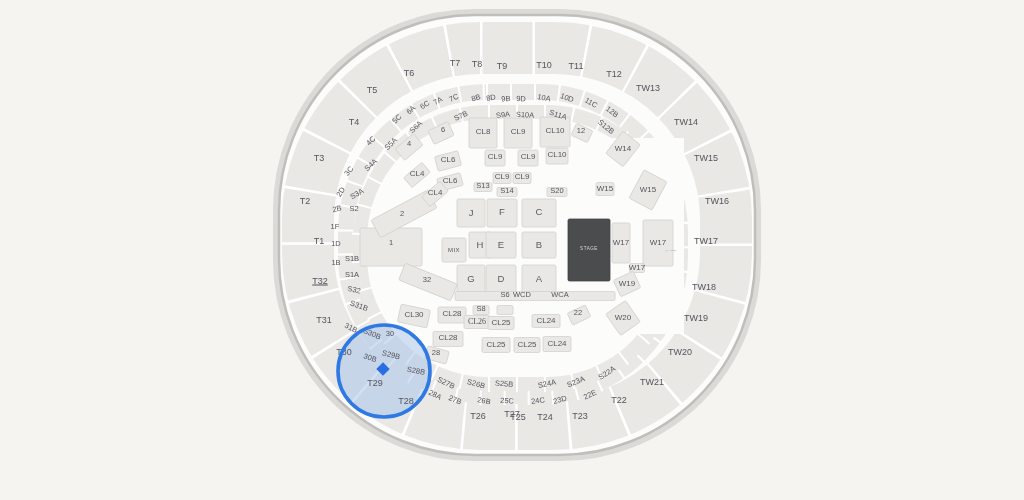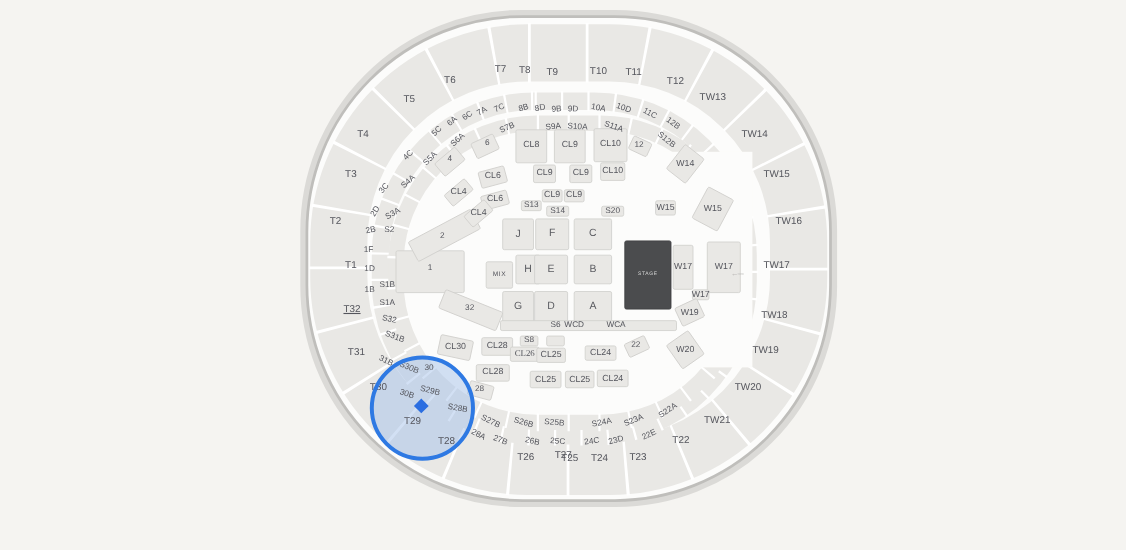--- a/index.html
+++ b/index.html
@@ -105,21 +105,21 @@
           <circle cx="384" cy="371" r="45"></circle>
         </clipPath>
         <circle cx="384" cy="371" r="46" class="hlfill"></circle>
         <rect x="-52" y="-7" width="104" height="14" class="stripe" clip-path="url(#hlclip)" transform="translate(384 363) rotate(32)"></rect>
       </g>
   </svg>
   <div id="labels">
       <div class="lbl t" style="left: 319px; top: 241px; transform: translate(-50%, -50%) rotate(0deg);">T1</div>
       <div class="lbl t" style="left: 305px; top: 201px; transform: translate(-50%, -50%) rotate(0deg);">T2</div>
       <div class="lbl t" style="left: 319px; top: 158px; transform: translate(-50%, -50%) rotate(0deg); text-align: right;">T3</div>
-      <div class="lbl t" style="left: 330px; top: 122px; transform: translate(-50%, -50%) rotate(0deg);">T4</div>
+      <div class="lbl t" style="left: 354px; top: 122px; transform: translate(-50%, -50%) rotate(0deg);">T4</div>
       <div class="lbl t" style="left: 372px; top: 90px; transform: translate(-50%, -50%) rotate(0deg);">T5</div>
       <div class="lbl t" style="left: 409px; top: 73px; transform: translate(-50%, -50%) rotate(0deg);">T6</div>
       <div class="lbl t" style="left: 455px; top: 63px; transform: translate(-50%, -50%) rotate(0deg);">T7</div>
       <div class="lbl t" style="left: 477px; top: 64px; transform: translate(-50%, -50%) rotate(0deg);">T8</div>
       <div class="lbl t" style="left: 502px; top: 66px; transform: translate(-50%, -50%) rotate(0deg);">T9</div>
       <div class="lbl t" style="left: 544px; top: 65px; transform: translate(-50%, -50%) rotate(0deg);">T10</div>
       <div class="lbl t" style="left: 576px; top: 66px; transform: translate(-50%, -50%) rotate(0deg);">T11</div>
       <div class="lbl t" style="left: 614px; top: 74px; transform: translate(-50%, -50%) rotate(0deg);">T12</div>
       <div class="lbl t" style="left: 648px; top: 88px; transform: translate(-50%, -50%) rotate(0deg);">TW13</div>
       <div class="lbl t" style="left: 686px; top: 122px; transform: translate(-50%, -50%) rotate(0deg);">TW14</div>

